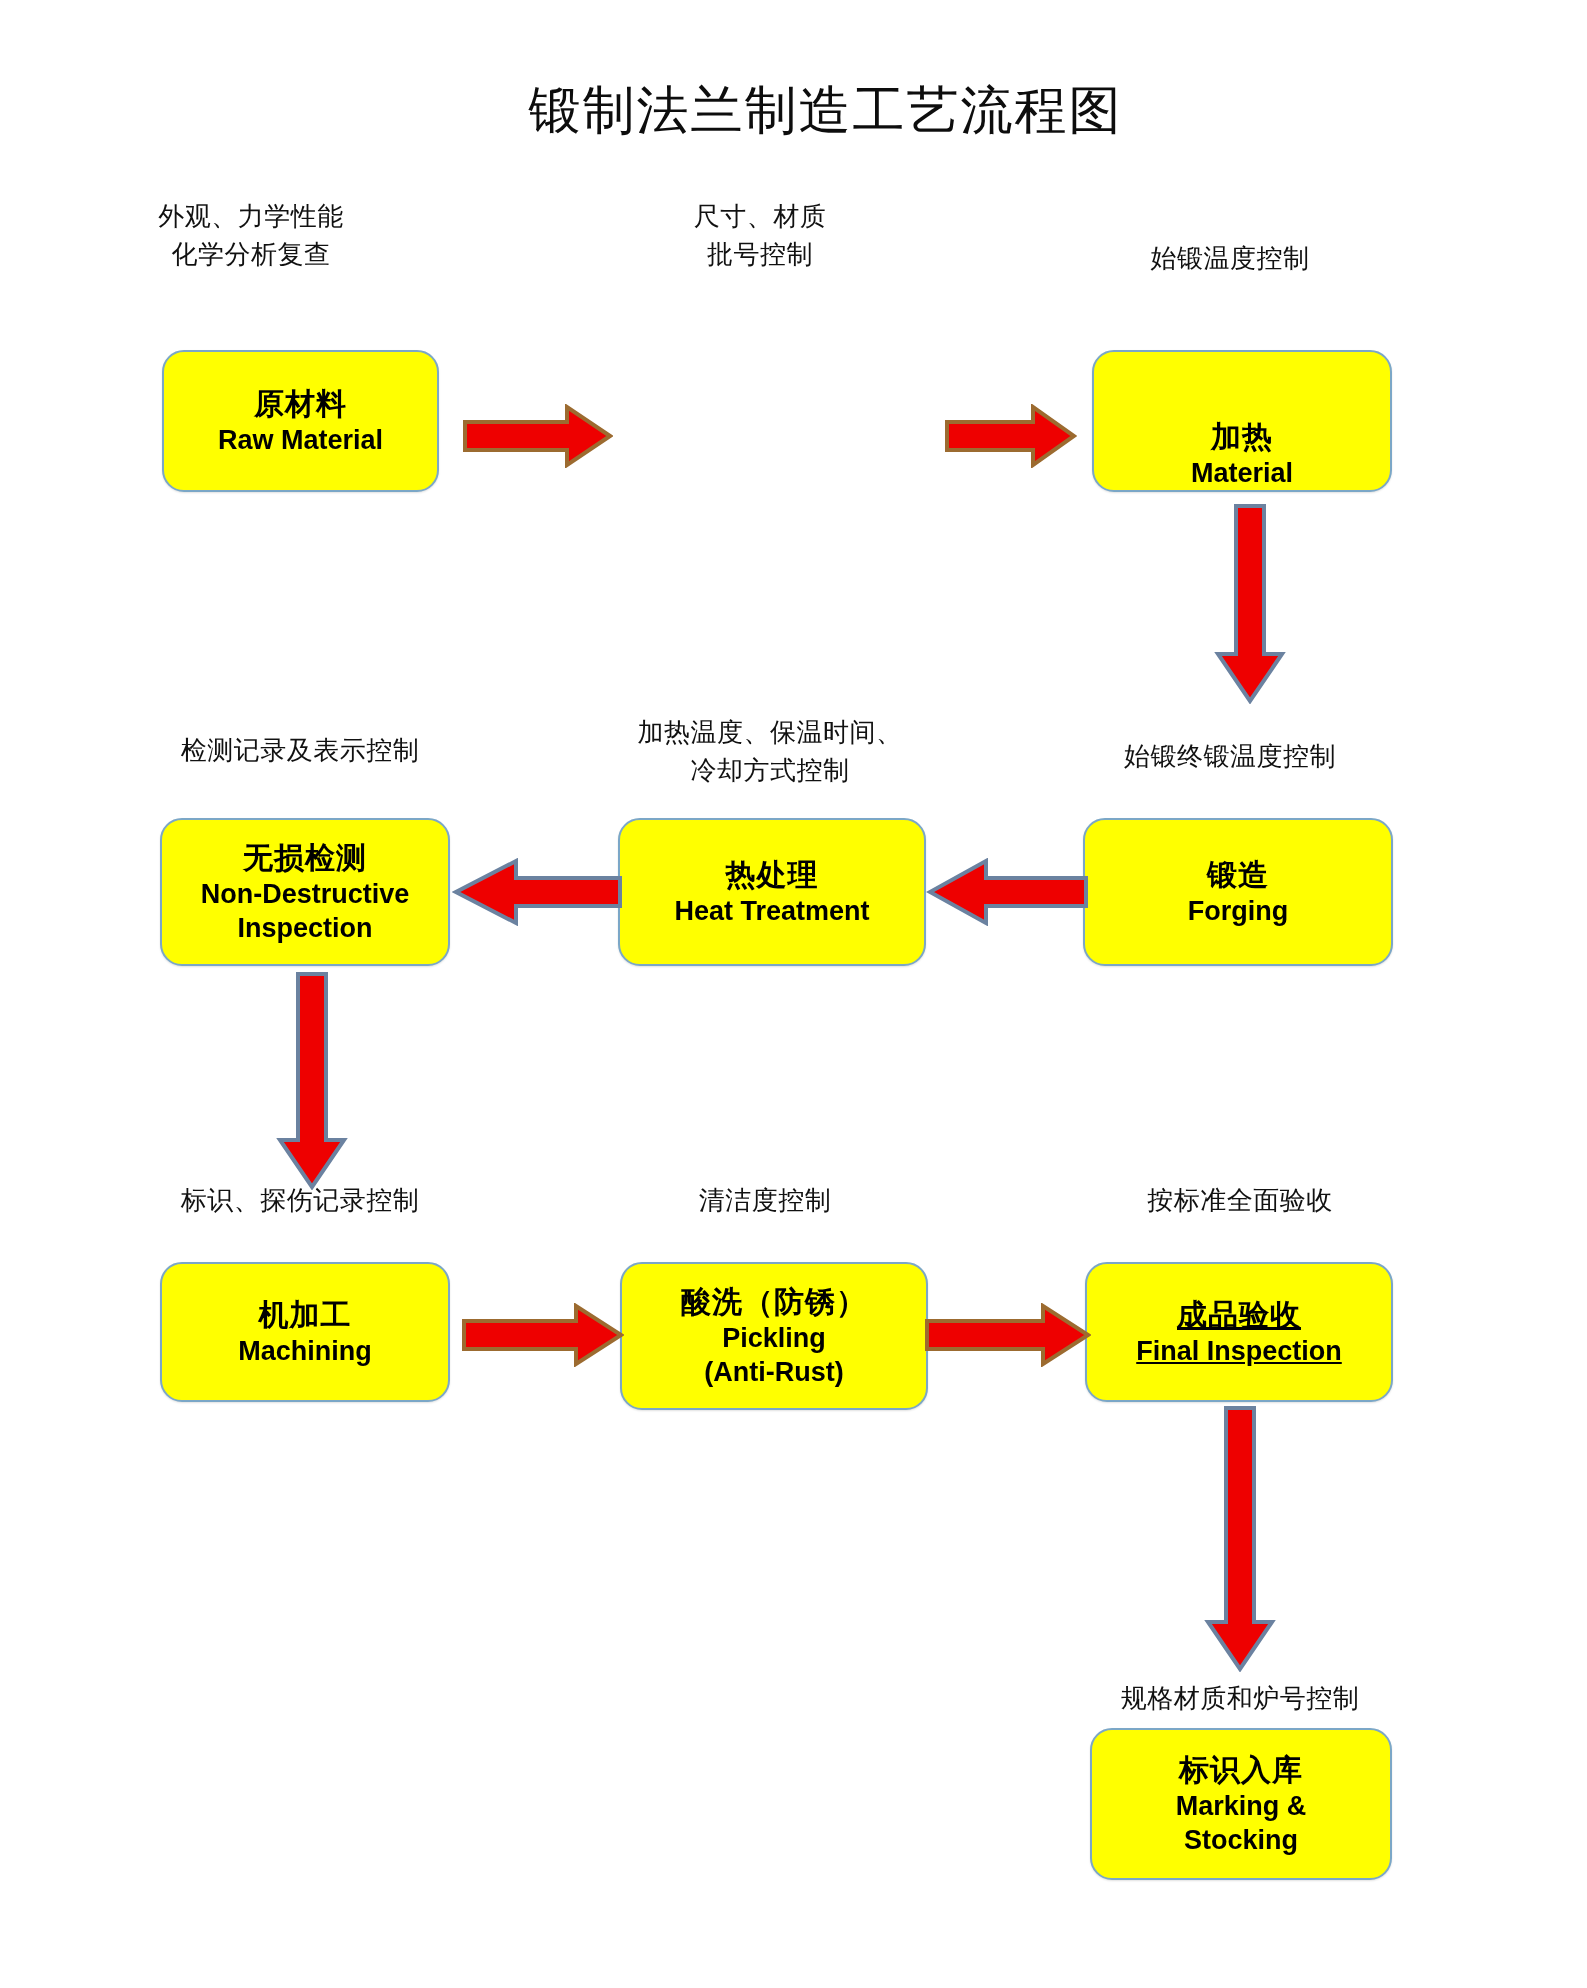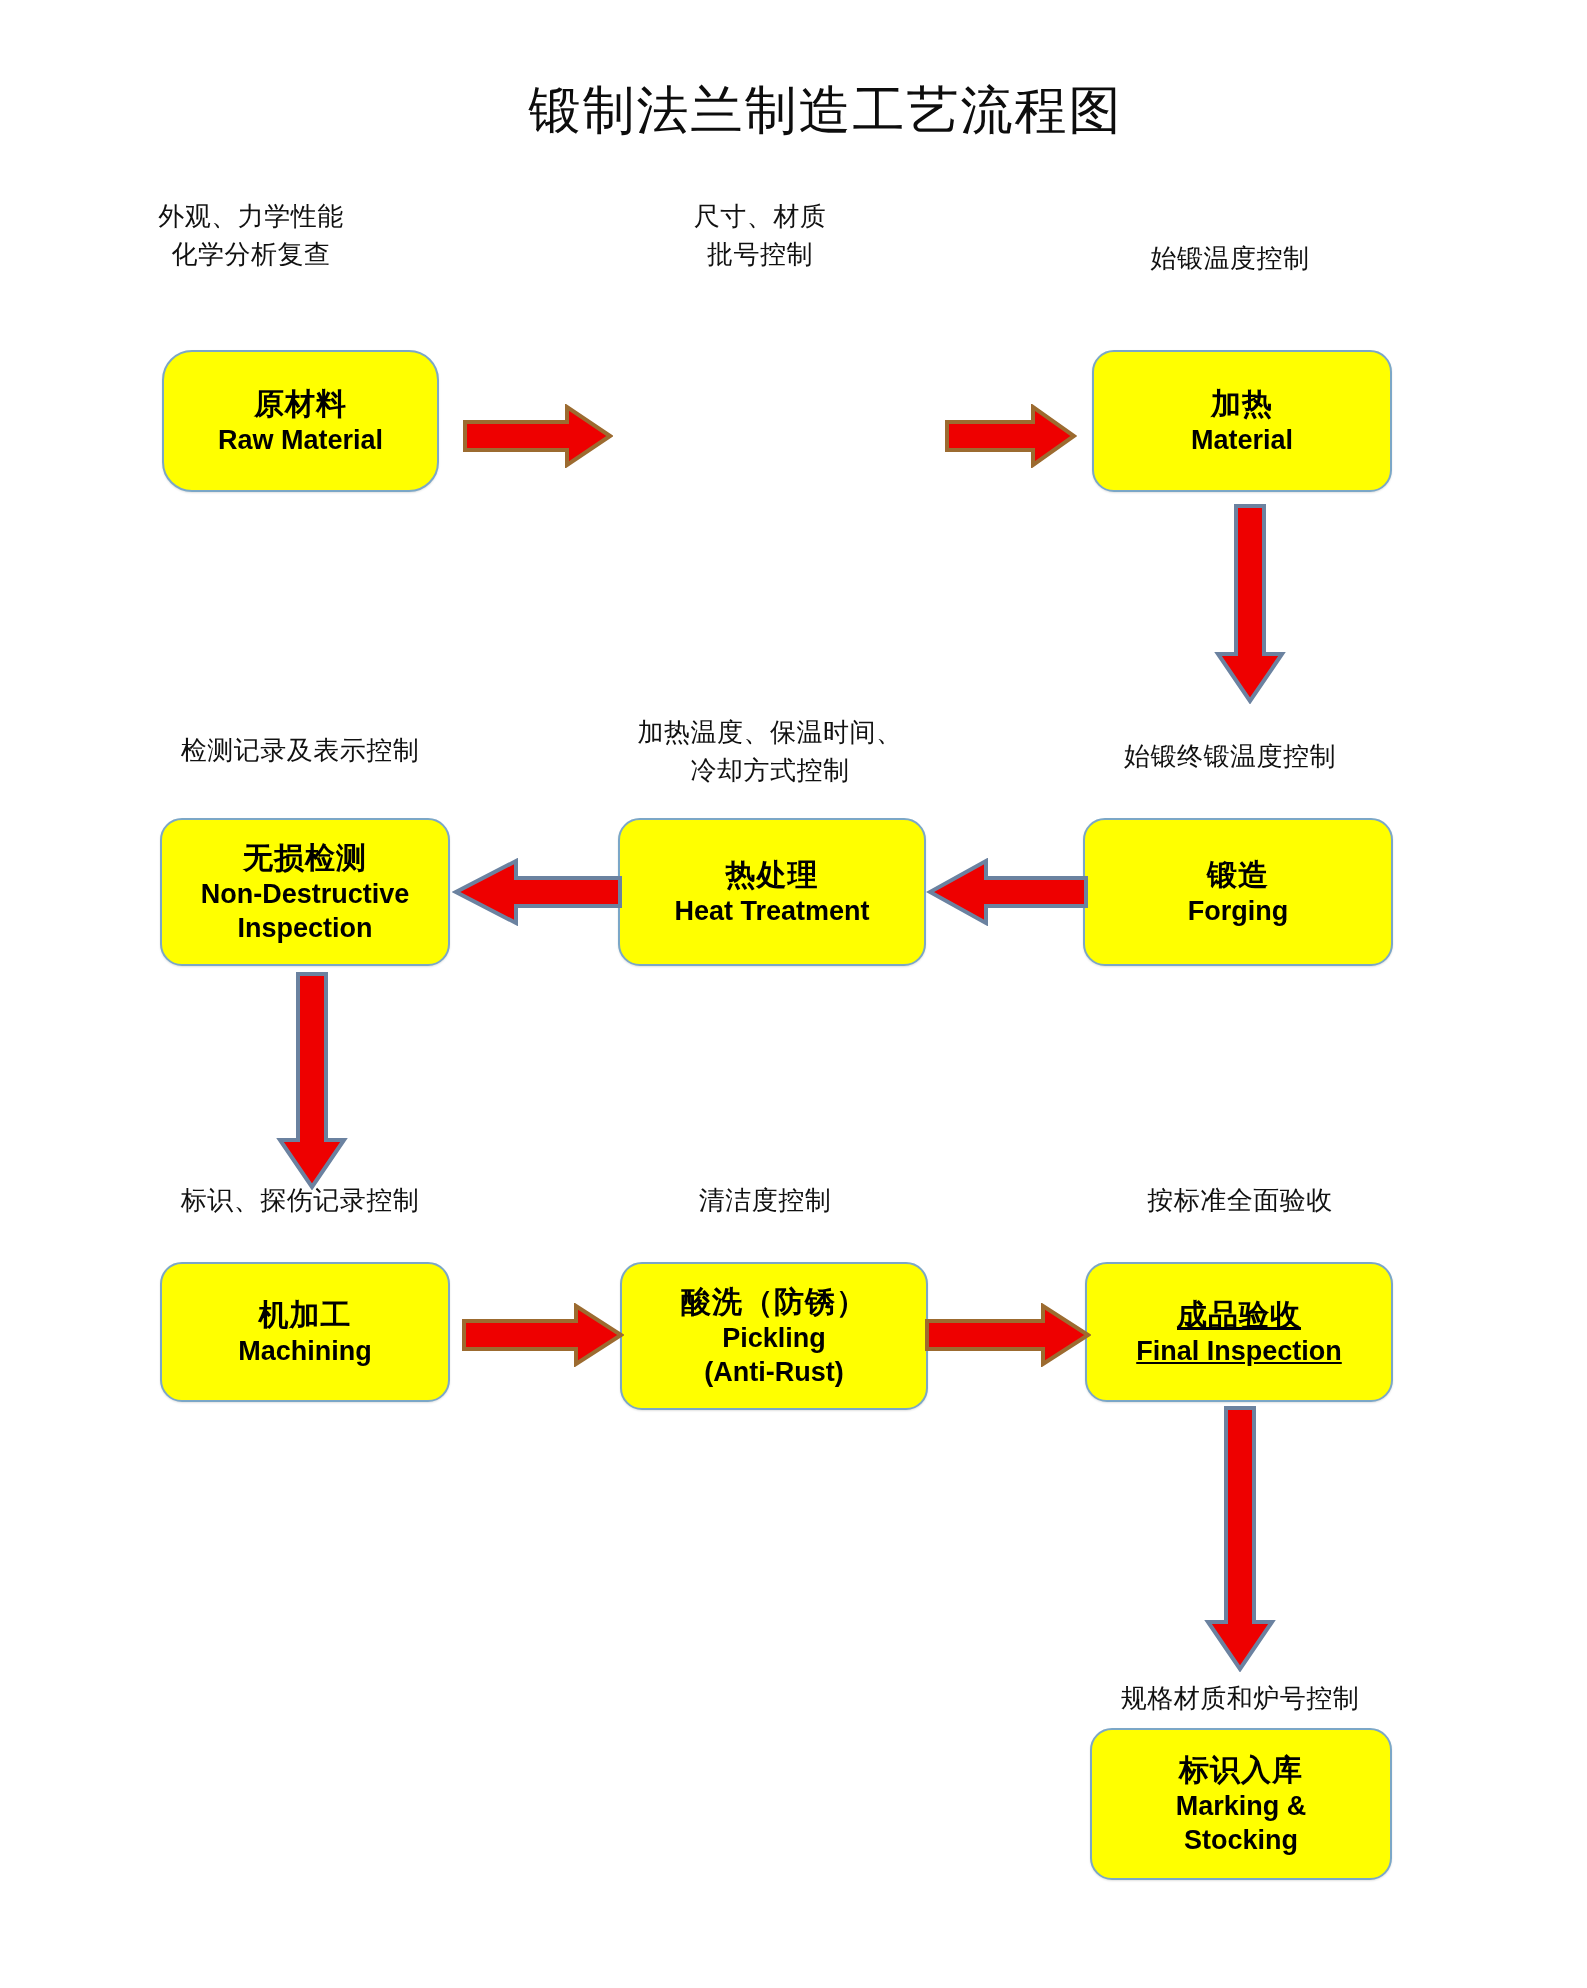--- a/index.html
+++ b/index.html
@@ -89,30 +89,30 @@
 </style>
 </head>
 <body>
 
 <div id="canvas">
 
   <div class="title">锻制法兰制造工艺流程图</div>
 
   <div class="caption" style="left:130px; top:198px; width:242px;">外观、力学性能
 化学分析复查</div>
-  <div class="pbox" style="left:162px; top:350px; width:277px; height:142px;border-radius:30px;">
+  <div class="pbox" style="left:162px; top:350px; width:277px; height:142px;">
     <div class="cn">原材料</div>
     <div class="en">Raw Material</div>
   </div>
 
   <div class="caption" style="left:640px; top:198px; width:240px;">尺寸、材质
 批号控制</div>
 
   <div class="caption" style="left:1100px; top:240px; width:260px;">始锻温度控制</div>
-  <div class="pbox" style="left:1092px; top:350px; width:300px; height:142px;">
+  <div class="pbox" style="left:1092px; top:350px; width:300px; height:142px;justify-content:flex-end;">
     <div class="cn">加热</div>
     <div class="en">Material</div>
   </div>
 
   <div class="arrow" style="left:463px; top:404px;">
     <svg width="150" height="64" viewBox="0 0 150 64">
       <polygon points="2,18 104,18 104,3 147,32 104,61 104,46 2,46" fill="#ee0000" stroke="#9c6b30" stroke-width="4"></polygon>
     </svg>
   </div>
 

